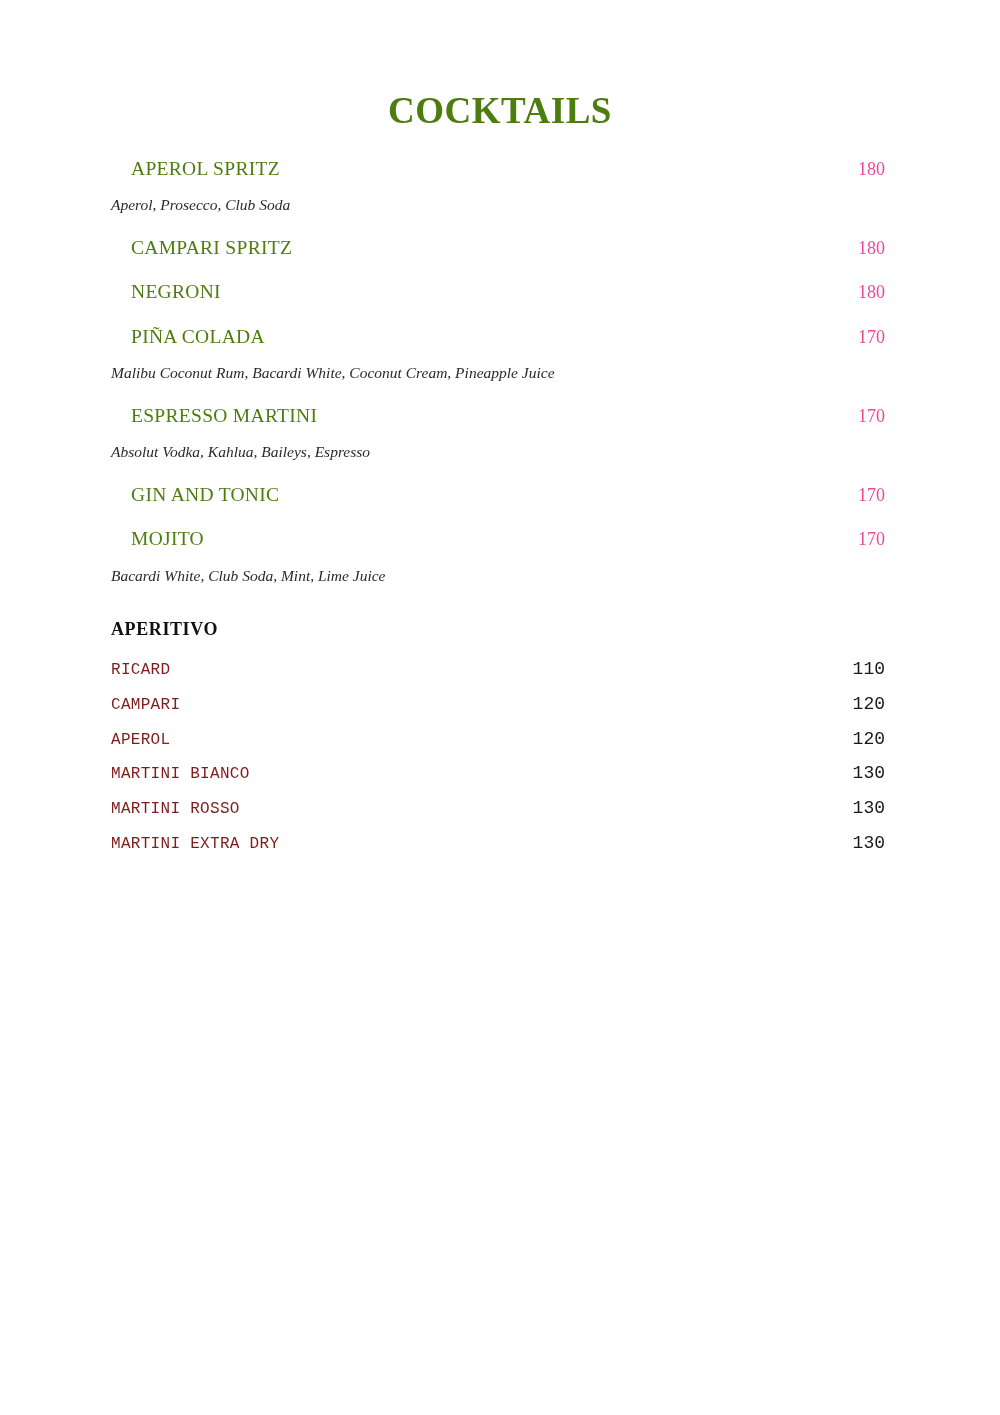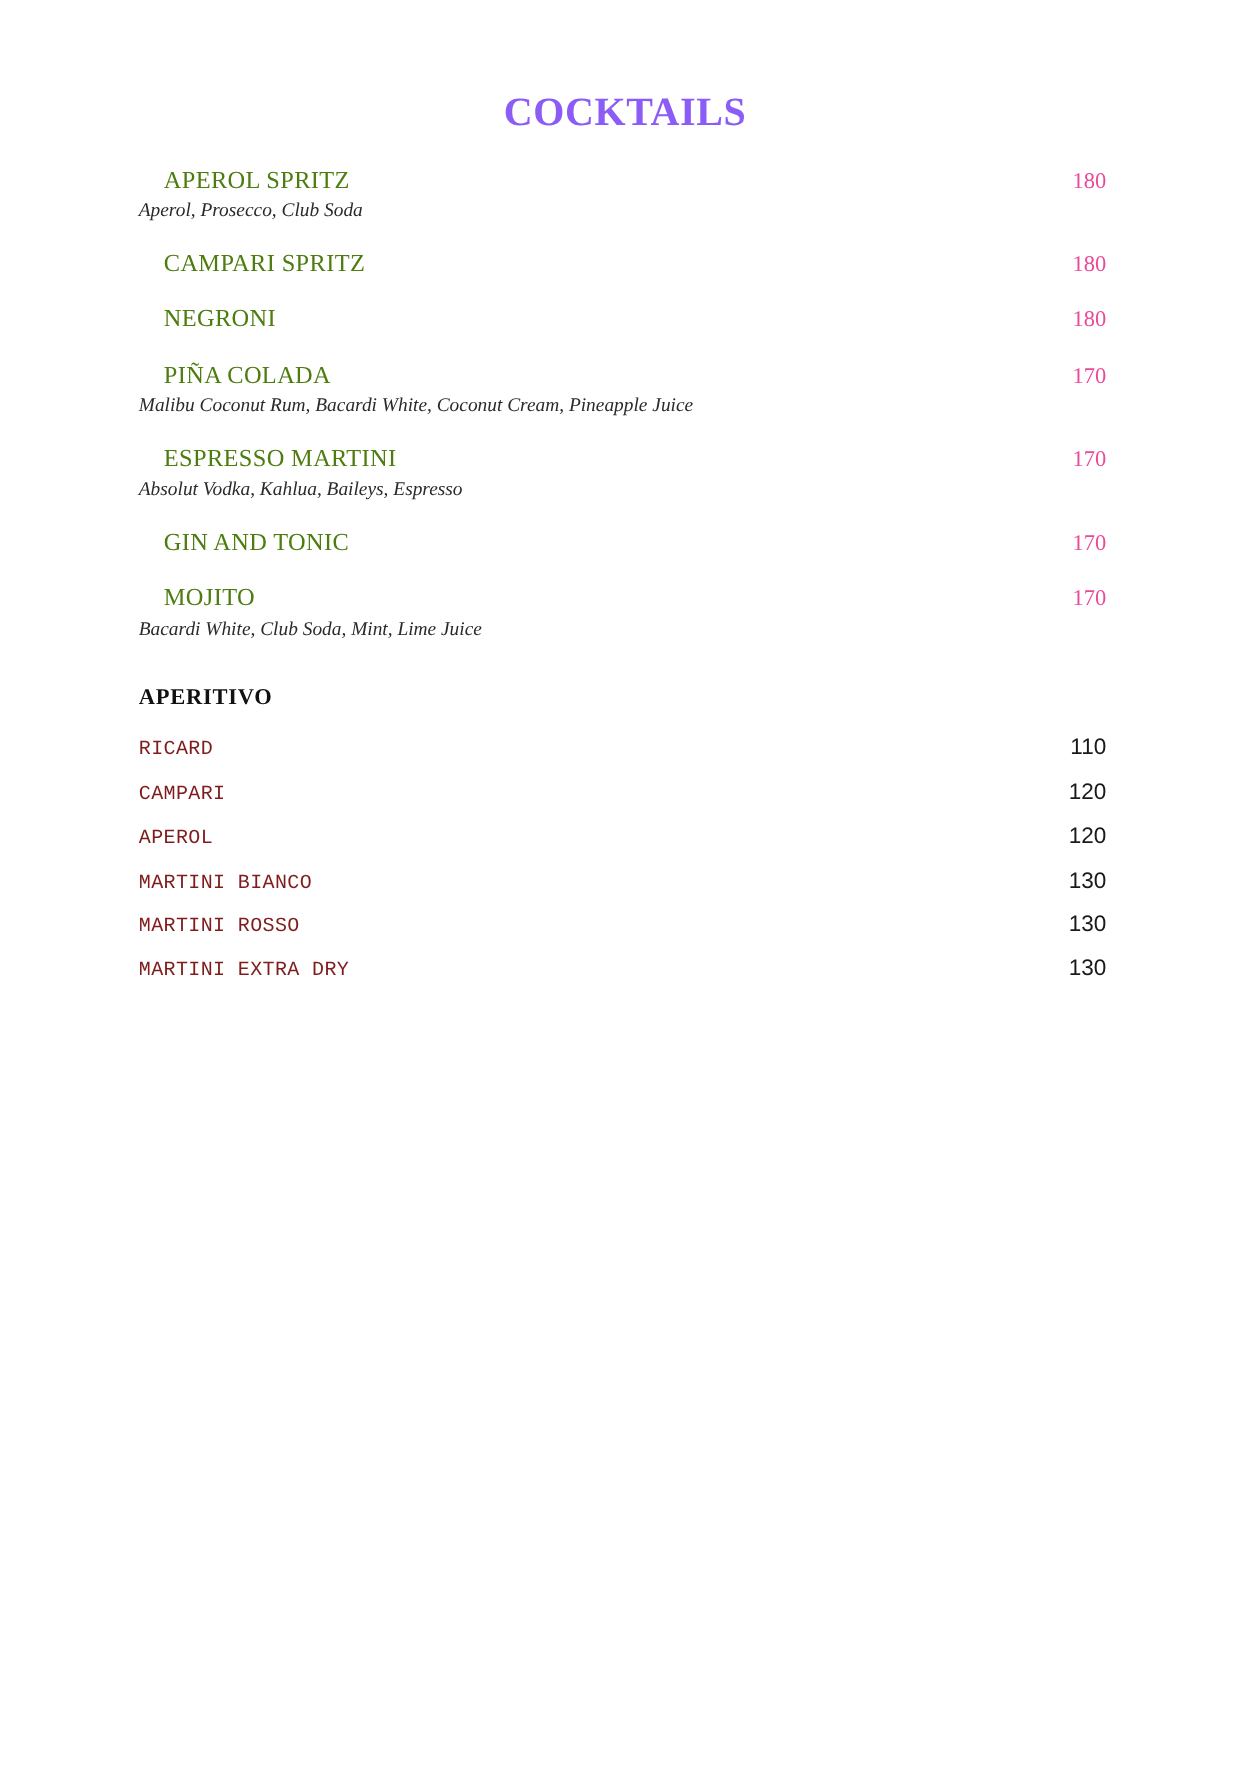--- a/index.html
+++ b/index.html
@@ -19,25 +19,25 @@
     width: 1000px;
     height: 1415px;
     box-sizing: border-box;
     padding: 0;
     position: relative;
   }
   .menu-title {
     text-align: center;
     font-family: "Liberation Serif", serif;
     font-weight: bold;
-    font-size: 32px;
+    font-size: 37px;
     letter-spacing: 0.5px;
-    color: #8b5cf6;
+    color: #4d7c0f;
     margin: 0;
-    padding-top: 73px;
+    padding-top: 92px;
     line-height: 1;
   }
   .content {
     margin: 0 auto;
     padding-left: 111px;
     padding-right: 115px;
     padding-top: 29px;
   }
   .cocktail-item {
     margin-bottom: 22px;
@@ -61,21 +61,21 @@
     font-size: 18px;
     color: #ec4899;
     text-align: right;
     min-width: 40px;
   }
   .item-desc {
     font-family: "Liberation Serif", serif;
     font-style: italic;
     font-size: 15.5px;
     color: #2a2a2a;
-    margin-top: 4px;
+    margin-top: 16px;
     line-height: 1.2;
   }
   .section-heading {
     font-family: "Liberation Serif", serif;
     font-weight: bold;
     font-size: 18px;
     letter-spacing: 0.6px;
     color: #111111;
     margin-top: 34px;
     margin-bottom: 19px;
@@ -88,21 +88,21 @@
     line-height: 1.15;
   }
   .simple-name {
     font-family: Liberation Mono, monospace;
     font-size: 16px;
     letter-spacing: 0.3px;
     color: #7f1d1d;
     white-space: nowrap;
   }
   .simple-price {
-    font-family: Liberation Sans, sans-serif;
+    font-family: Liberation Mono, monospace;
     font-size: 18px;
     color: #1a1a1a;
     text-align: right;
     min-width: 40px;
   }
 </style>
 </head>
 <body>
 
 <div class="page">

